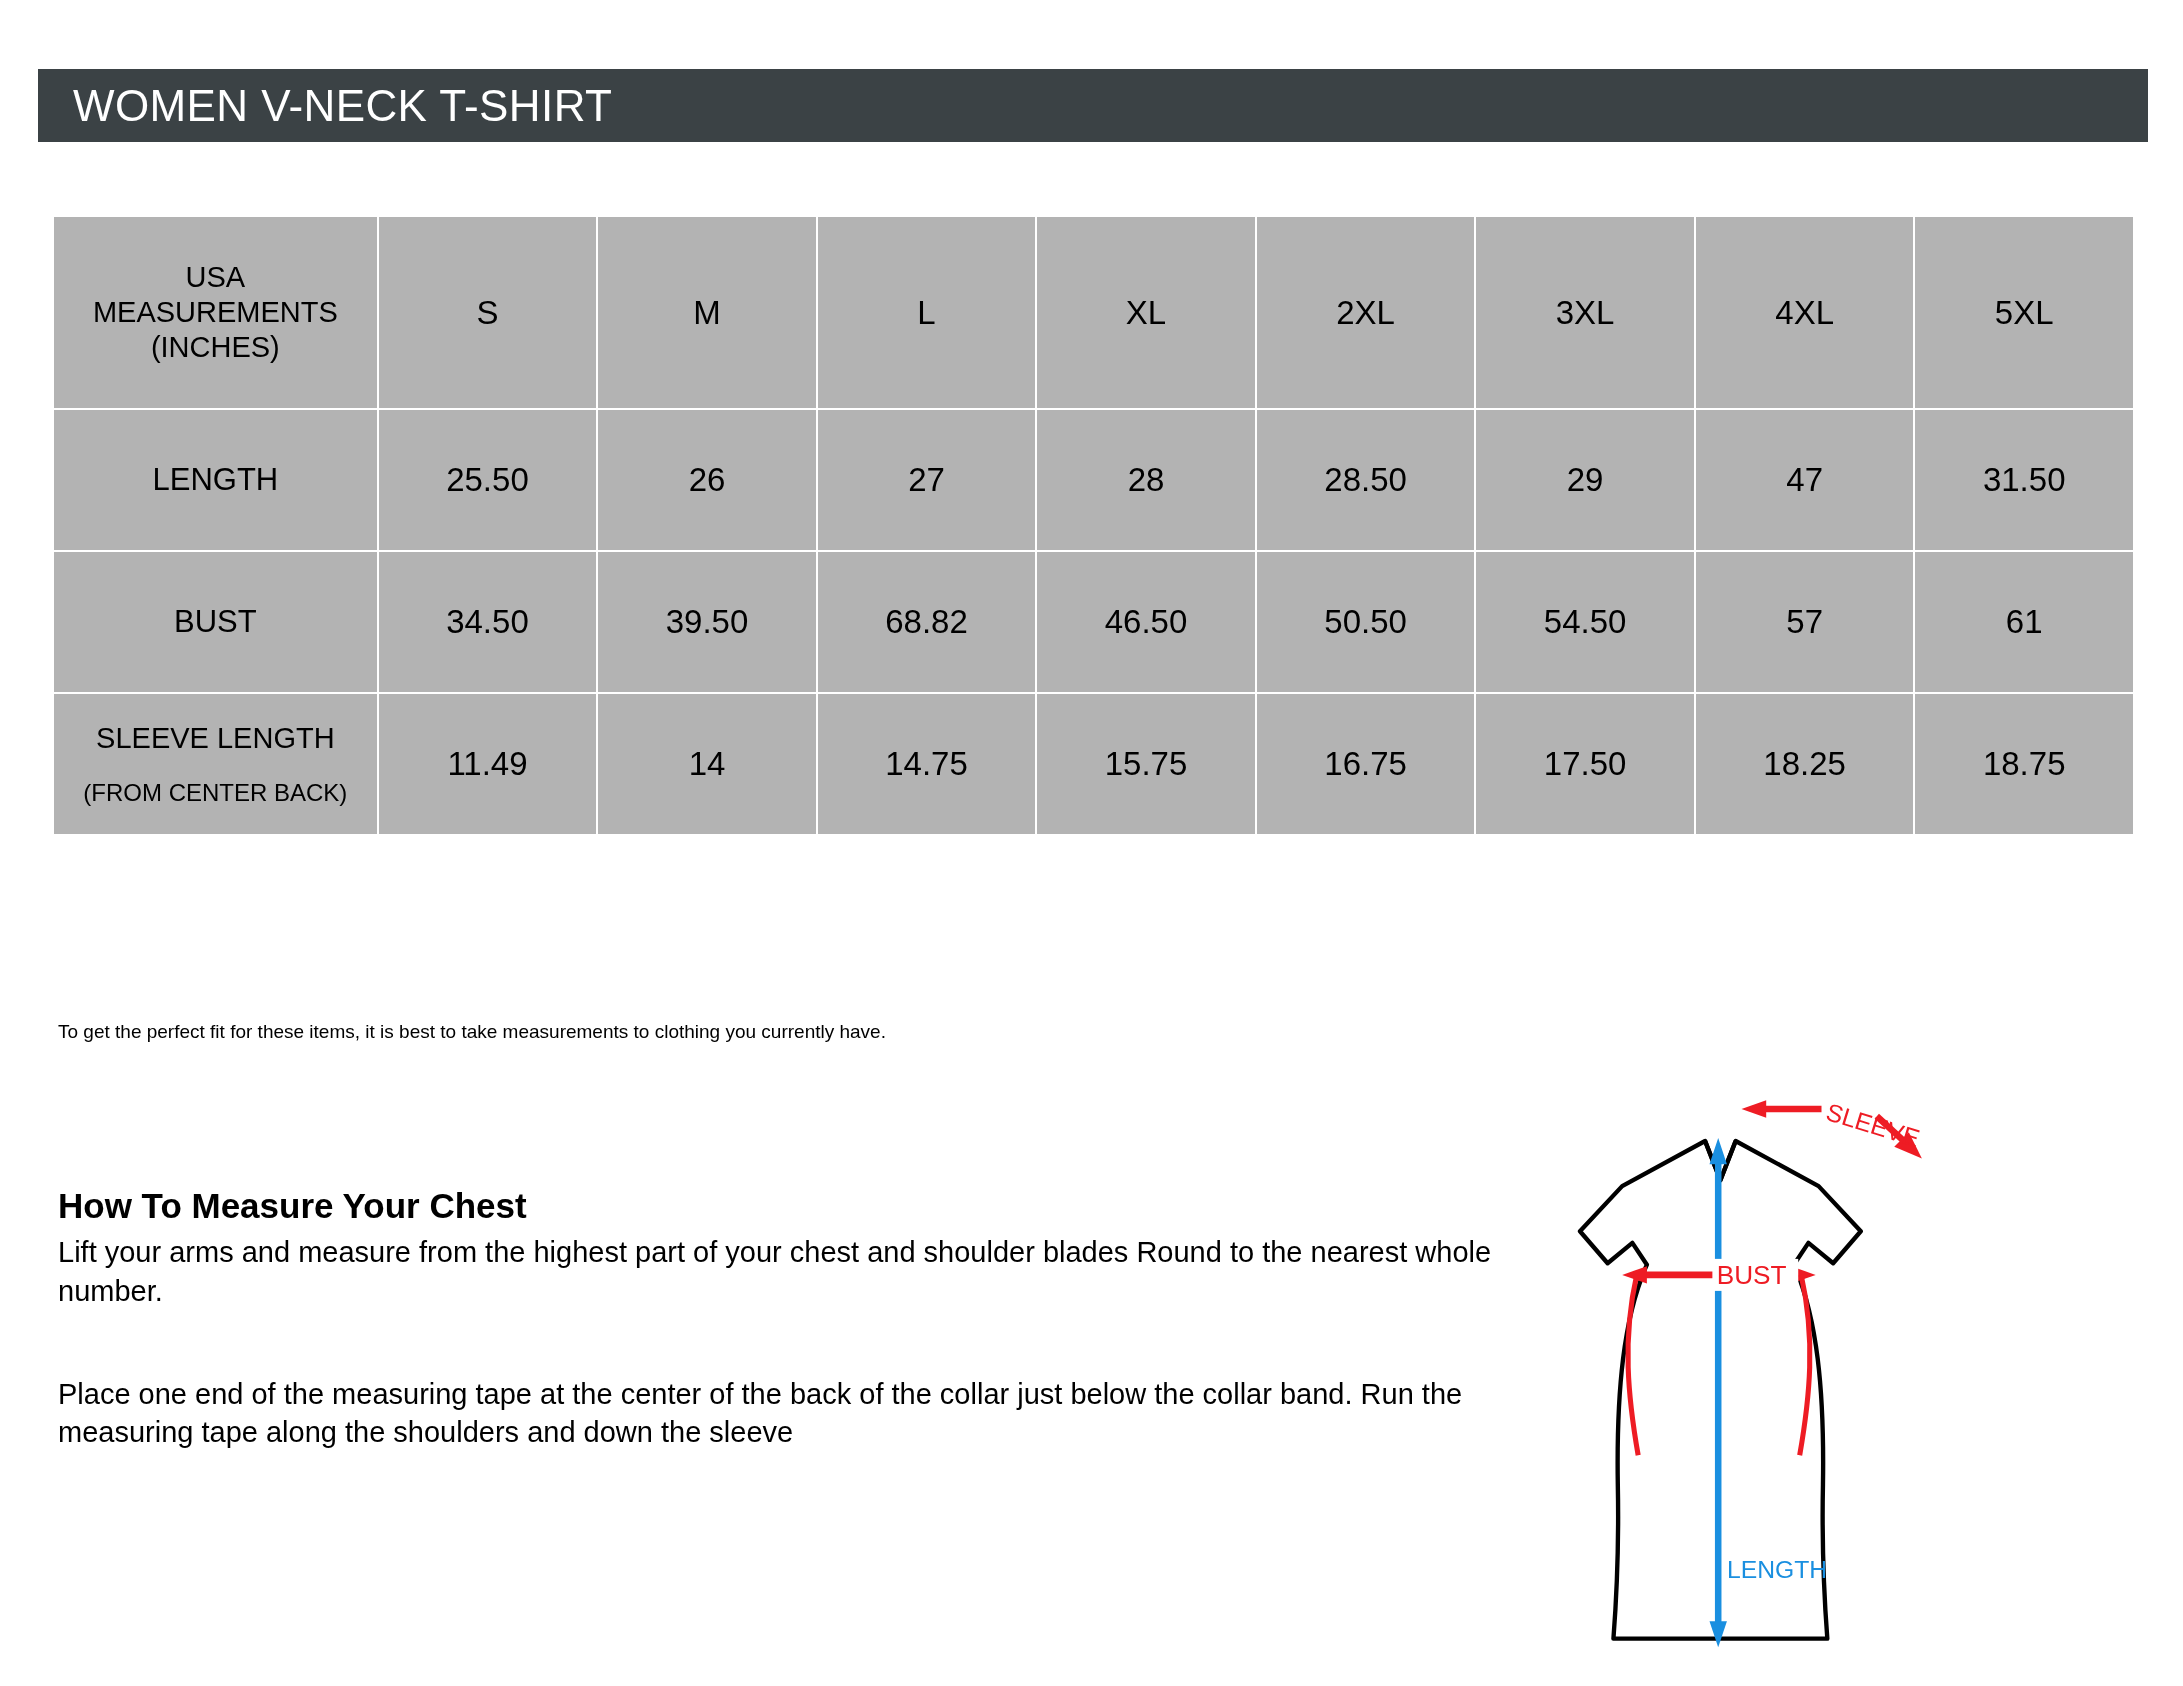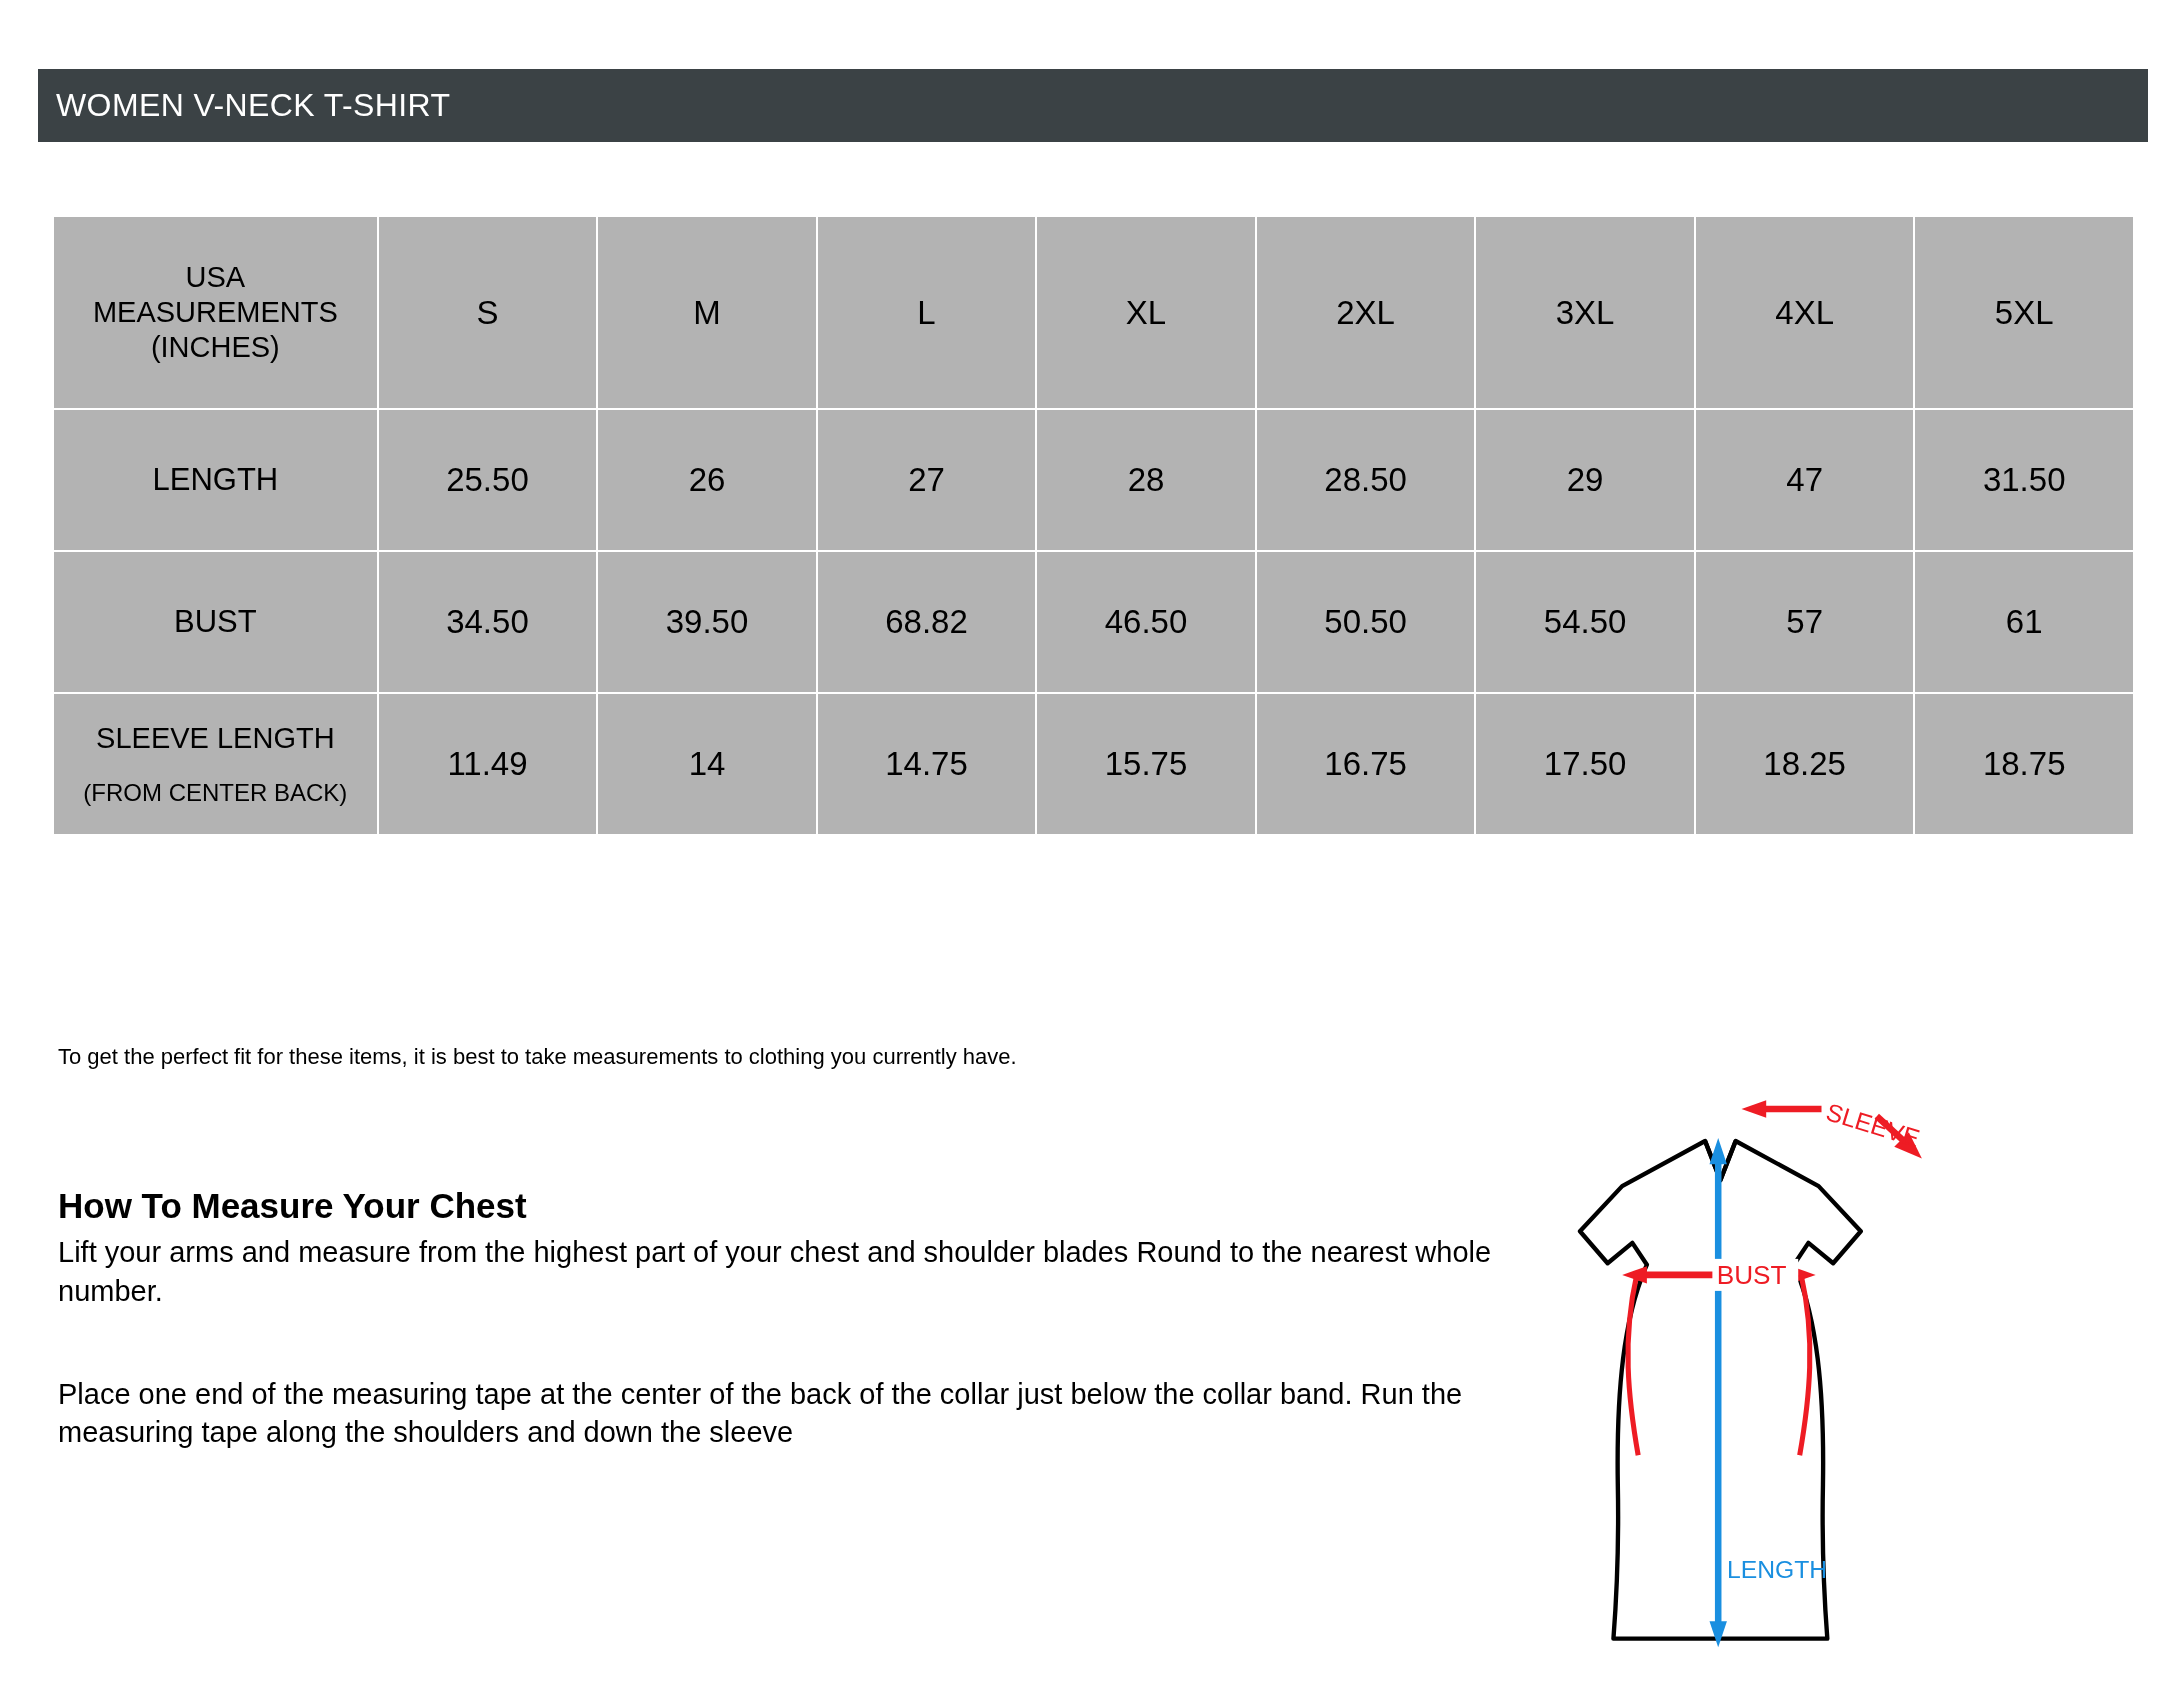--- a/index.html
+++ b/index.html
@@ -22,23 +22,23 @@
     left: 38px;
     top: 69px;
     width: 2110px;
     height: 73px;
     background: #3b4245;
     display: flex;
     align-items: center;
   }
   .title-bar .title-text {
     color: #ffffff;
-    font-size: 32px;
+    font-size: 44px;
     letter-spacing: 0.4px;
-    padding-left: 18px;
+    padding-left: 35px;
     font-weight: normal;
   }
 
   
   .size-table {
     position: absolute;
     left: 52px;
     top: 215px;
     border-collapse: separate;
     border-spacing: 2.9px;
@@ -72,23 +72,23 @@
   .size-table td.corner {
     font-size: 29px;
     line-height: 1.2;
   }
   .size-table td.size-col { width: 211px; }
 
   
   .intro {
     position: absolute;
     left: 58px;
-    top: 1042px;
+    top: 1019px;
     width: 1092px;
-    font-size: 22px;
+    font-size: 19px;
     line-height: 1.35;
   }
   .section {
     position: absolute;
     left: 58px;
     width: 1456px;
   }
   .section-1 { top: 1186px; }
   .section-2 { top: 1375px; }
   .section h2 {

